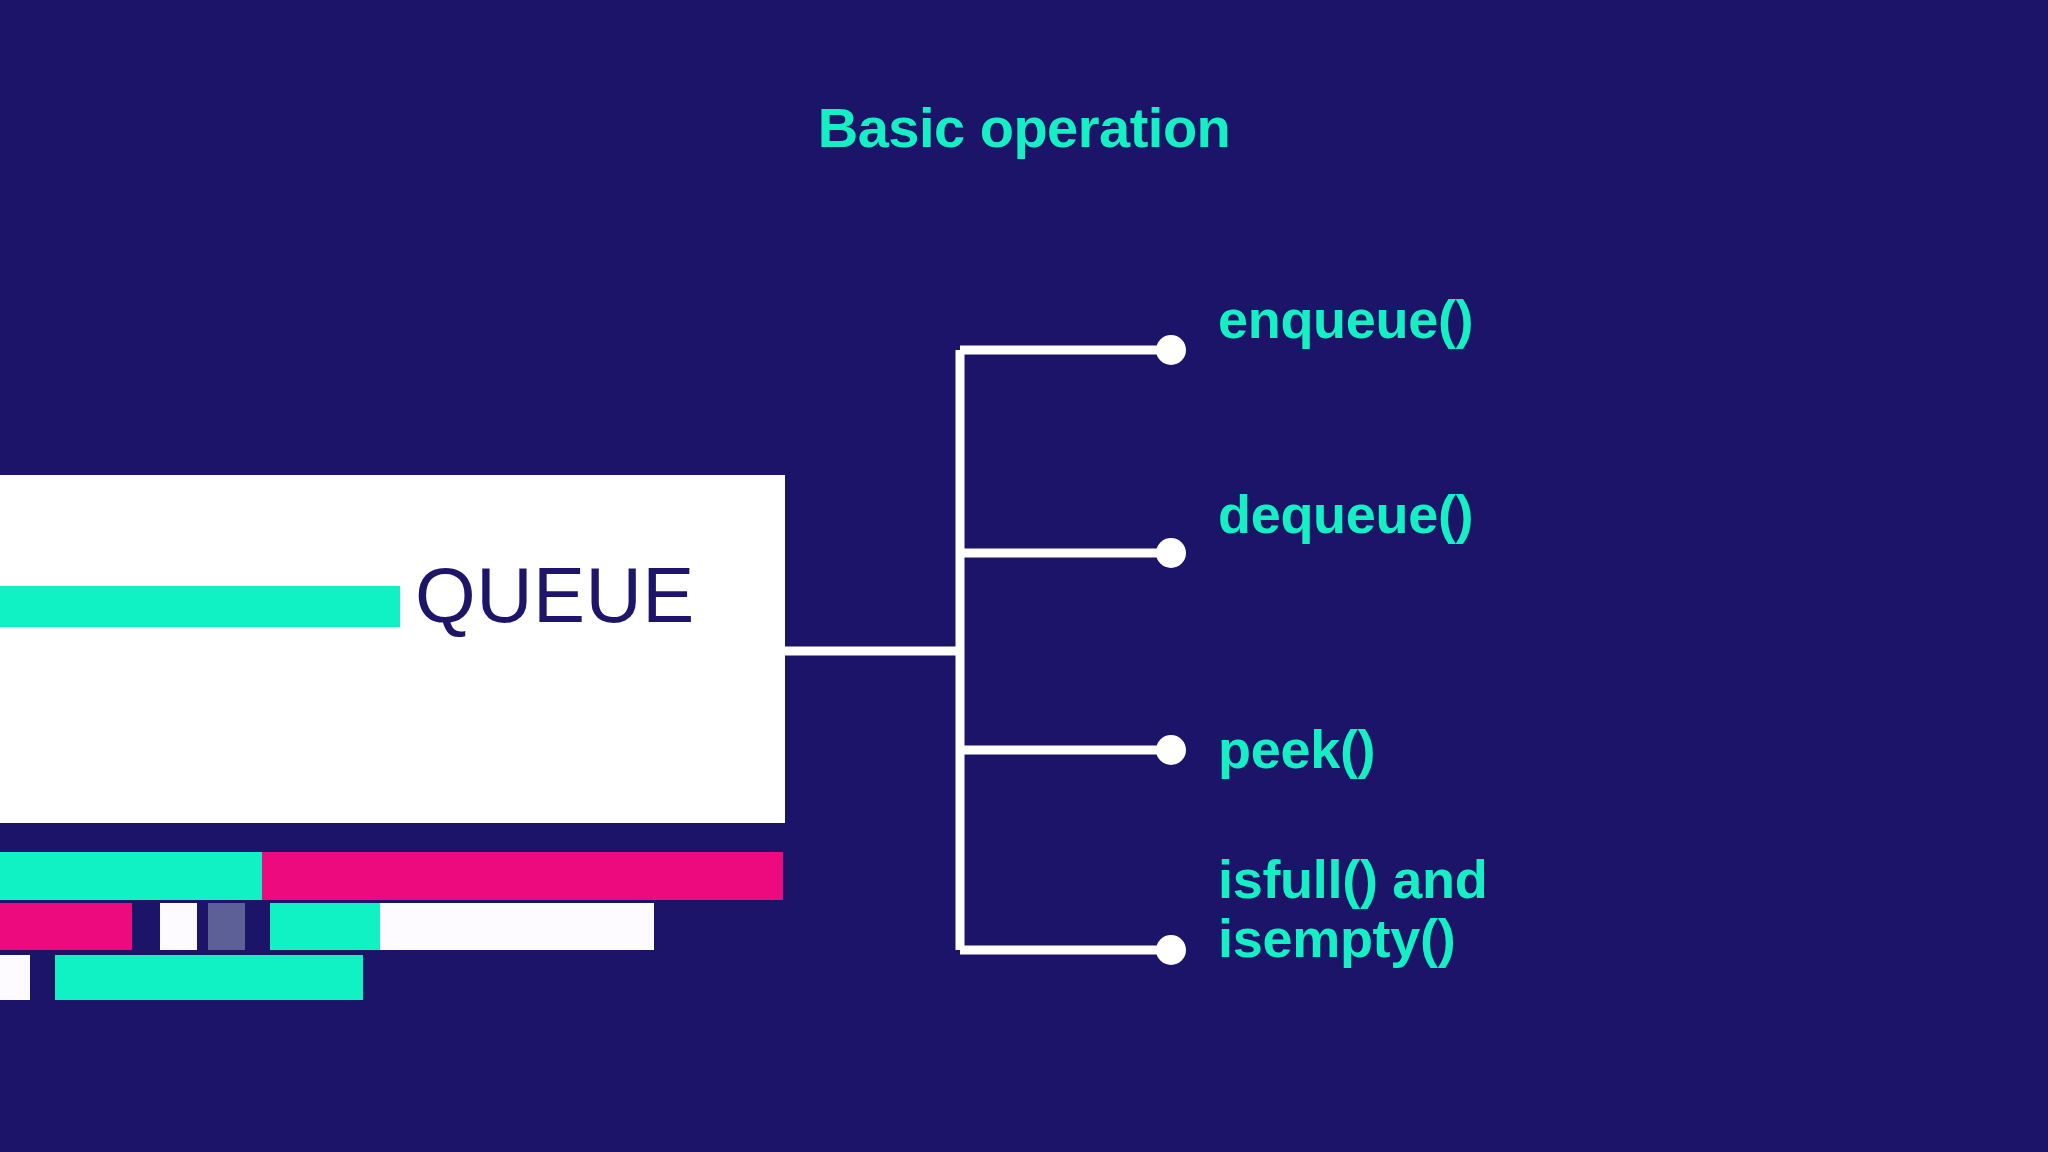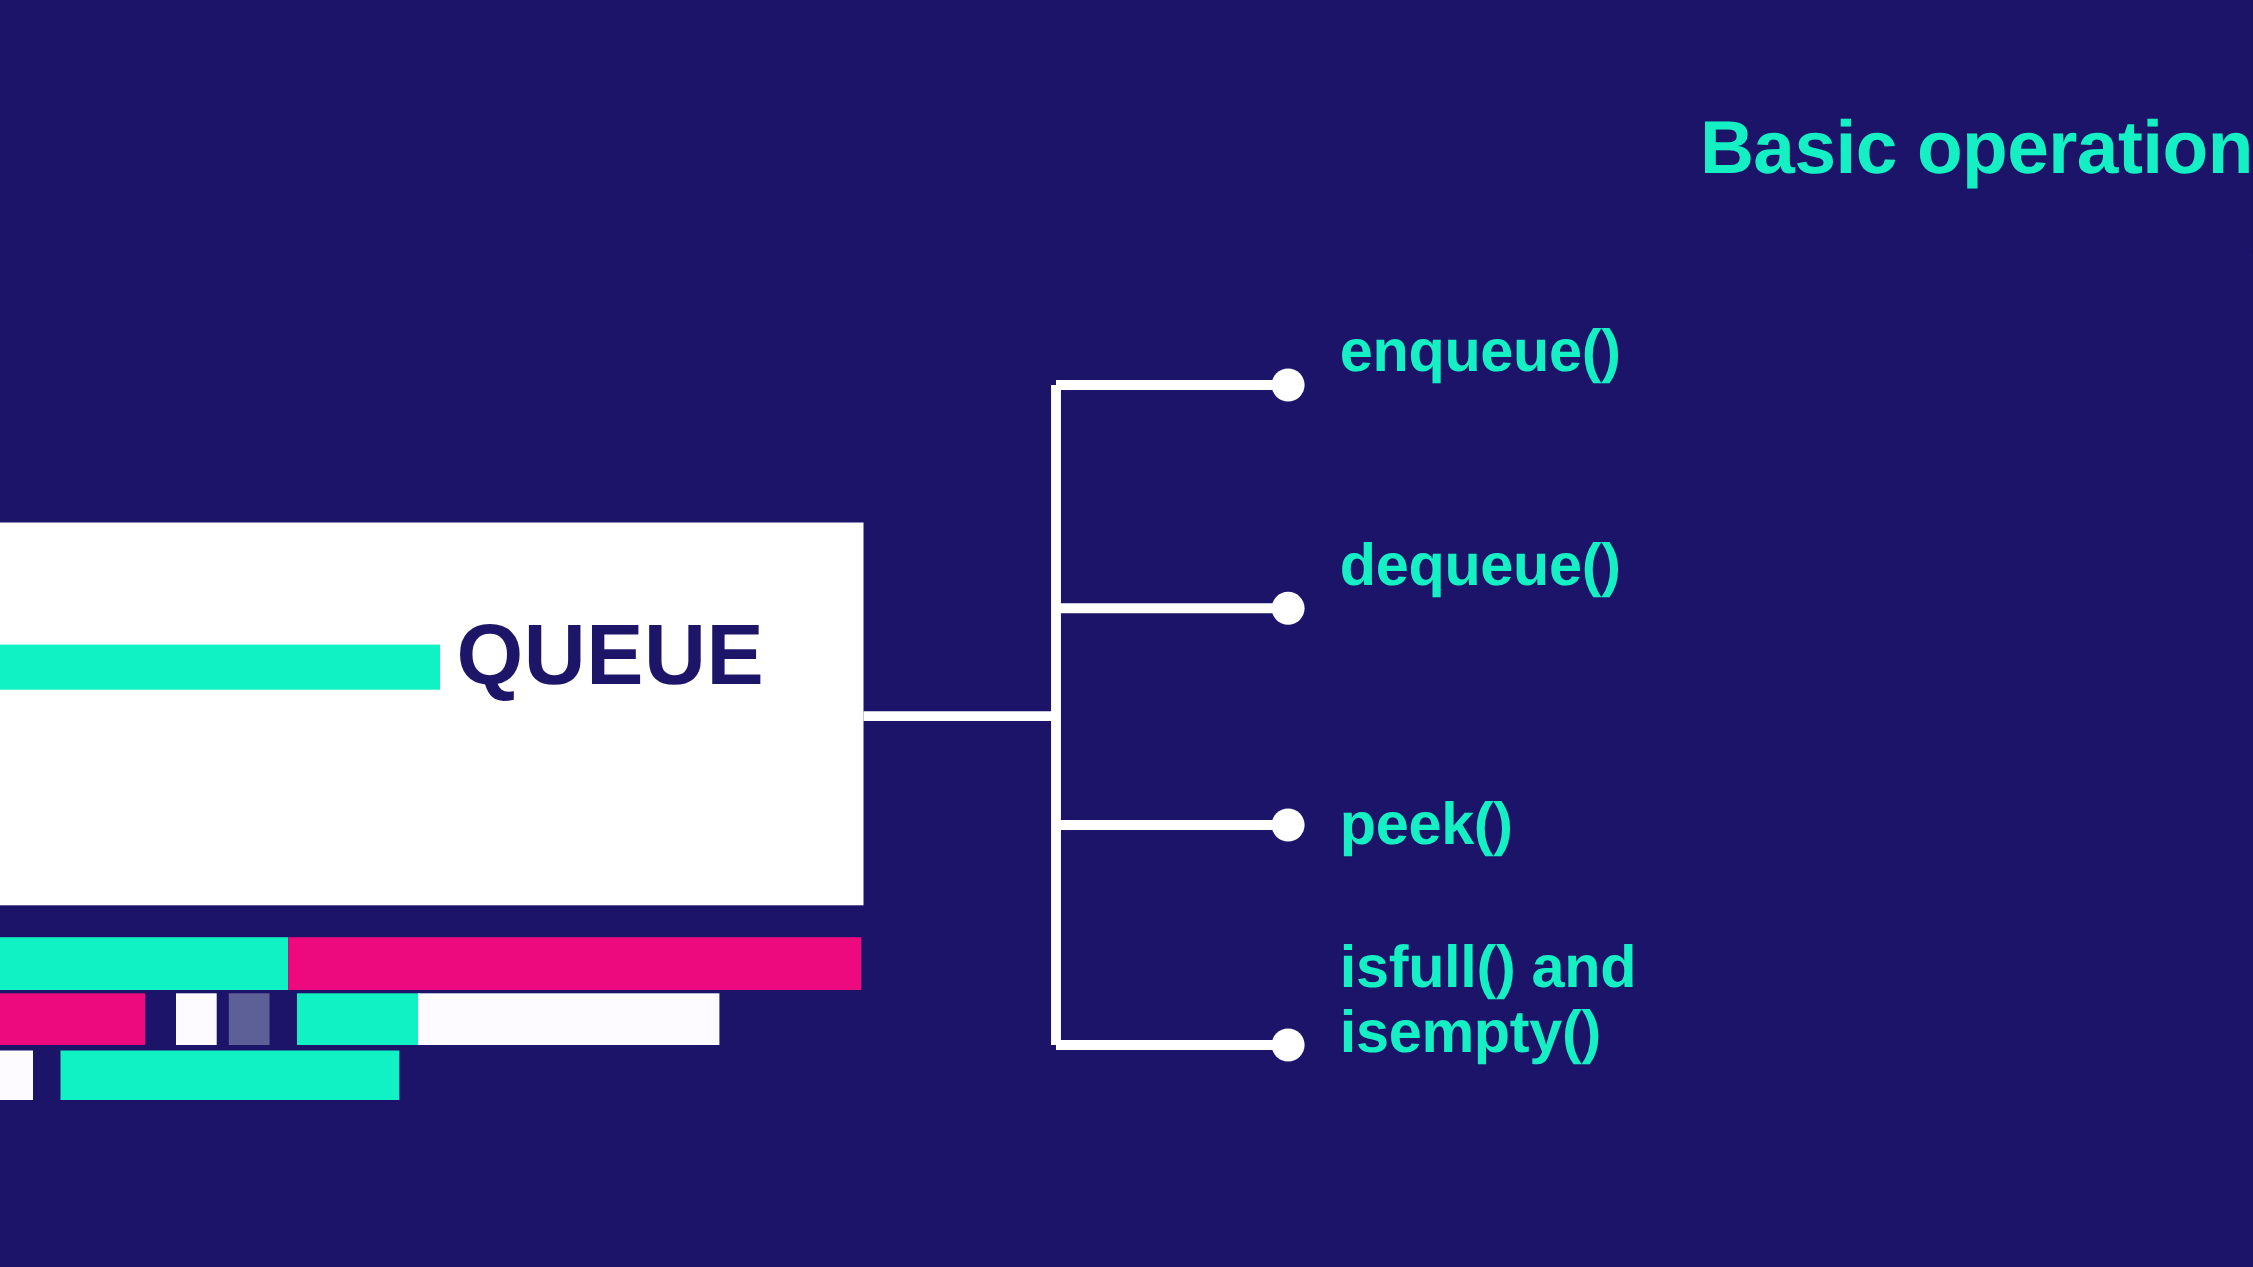--- a/index.html
+++ b/index.html
@@ -17,22 +17,22 @@
     font-family: "Liberation Sans", sans-serif;
     -webkit-font-smoothing: antialiased;
   }
 
   
   #slide-title {
     position: absolute;
     left: 0;
     top: 100px;
     width: 2048px;
-    text-align: right;
-    font-size: 68px;
+    text-align: center;
+    font-size: 56px;
     font-weight: bold;
     letter-spacing: -0.5px;
     color: #14f0c4;
     line-height: 1;
     white-space: pre;
   }
 
   
   #queue-card {
     position: absolute;
@@ -48,21 +48,21 @@
     top: 586px;
     width: 440px;
     height: 41px;
     background: #10f2c4;
   }
   #queue-label {
     position: absolute;
     left: 415px;
     top: 556px;
     font-size: 78px;
-    font-weight: bold;
+    font-weight: normal;
     color: #1d1568;
     line-height: 1;
     letter-spacing: 0.5px;
     white-space: pre;
   }
 
   
   .deco {
     position: absolute;
   }

